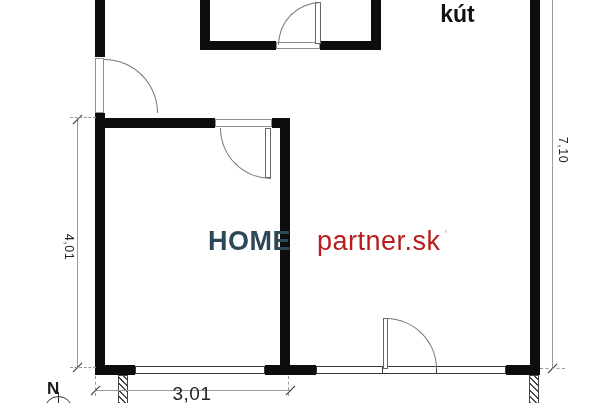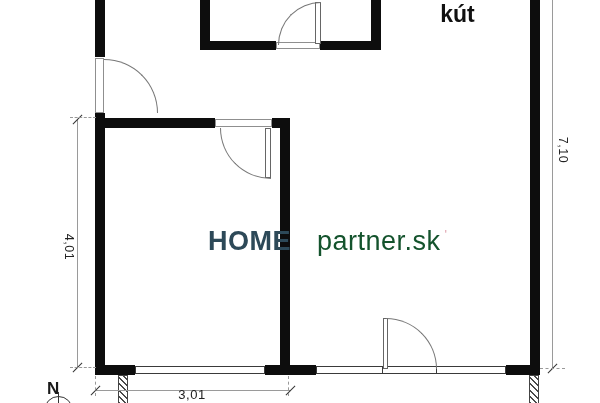--- a/index.html
+++ b/index.html
@@ -94,28 +94,28 @@
   <div class="tick" style="left:71px;top:367px;"></div>
   <div class="exth" style="left:70px;top:117px;width:26px;"></div>
   <div class="exth" style="left:70px;top:367px;width:26px;"></div>
   <div class="dimtext rot" style="left:49px;top:233px;width:40px;height:28px;">4,01</div>
 
   <div class="dline" style="left:95px;top:390px;width:195px;height:1.3px;"></div>
   <div class="tick" style="left:89px;top:390px;"></div>
   <div class="tick" style="left:284px;top:390px;"></div>
   <div class="extv" style="left:95px;top:376px;height:20px;"></div>
   <div class="extv" style="left:288px;top:376px;height:20px;"></div>
-  <div class="dimtext" style="left:170px;top:386px;width:44px;height:16px;font-size:13px;">3,01</div>
+  <div class="dimtext" style="left:170px;top:386px;width:44px;height:16px;font-size:19px;">3,01</div>
 
   <div class="roomlabel" style="left:425px;top:1px;width:65px;">kút</div>
 
   <div id="watermark">
     <span id="wm-home" style="color: rgb(45, 73, 88);">HOME</span>
       <span style="width:0"></span>
-    <span id="wm-partner" style="color: #14532d;">partner.sk</span>
+    <span id="wm-partner" style="color: #b91c1c;">partner.sk</span>
     <span id="wm-mark" style="color: rgb(223, 163, 174);">'</span>
   </div>
 
   <div id="compass-n">N</div>
   <div id="compass-needle"></div>
   <div id="compass-circle"></div>
 
 </div>
 
 </body></html>

